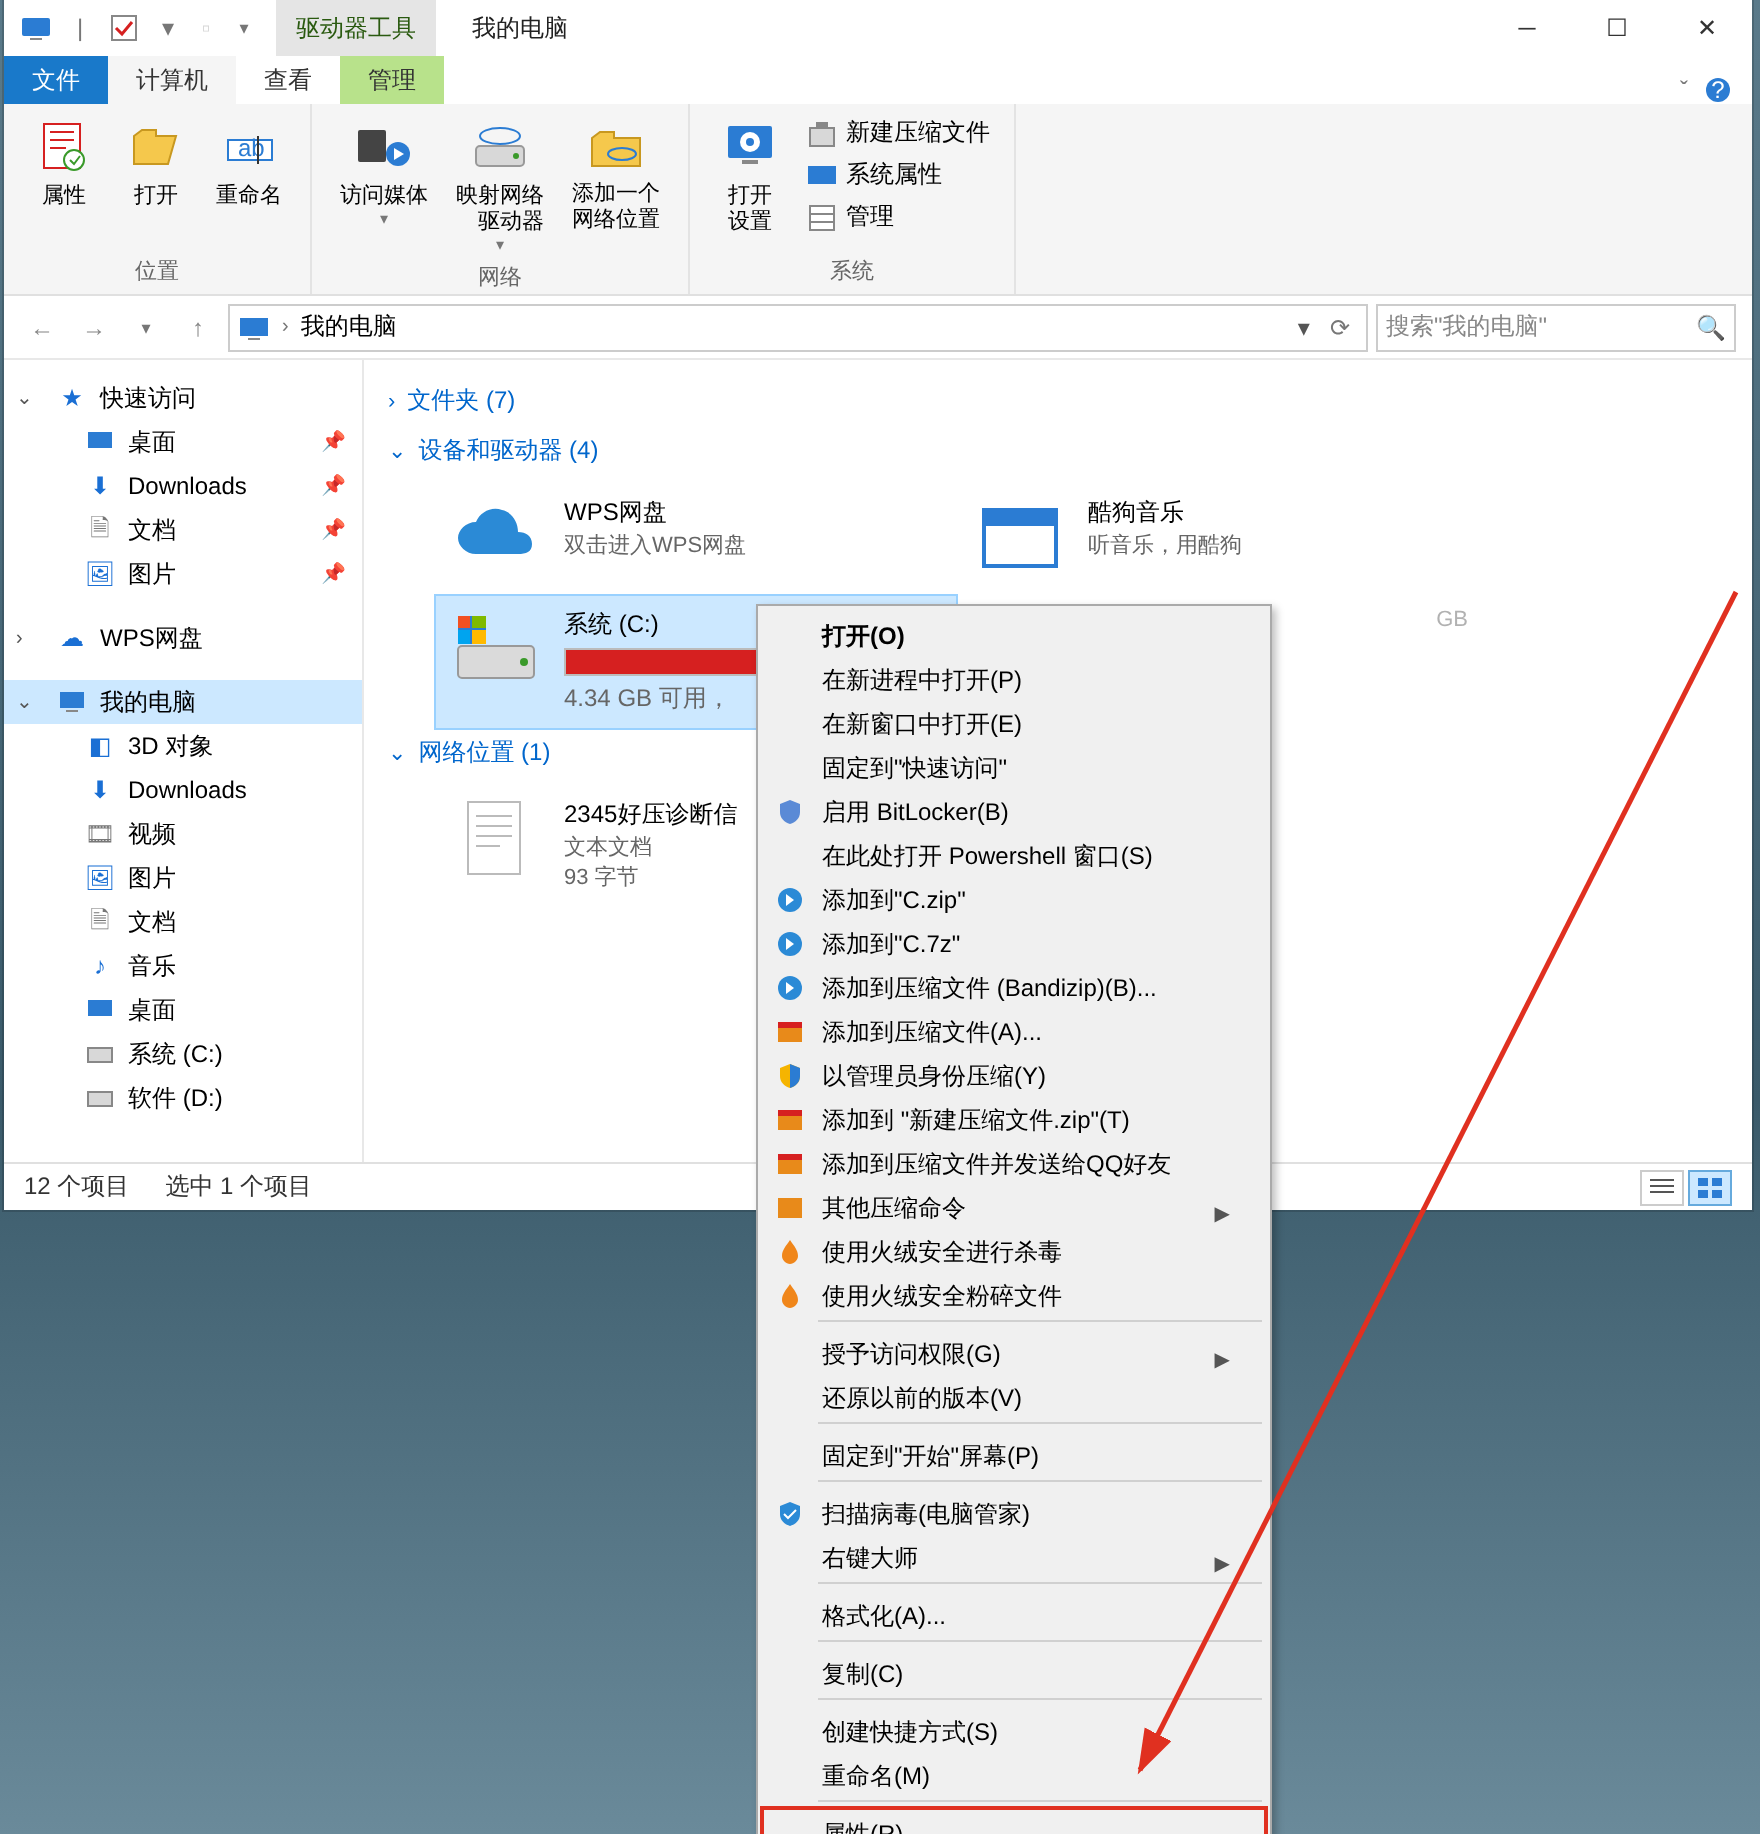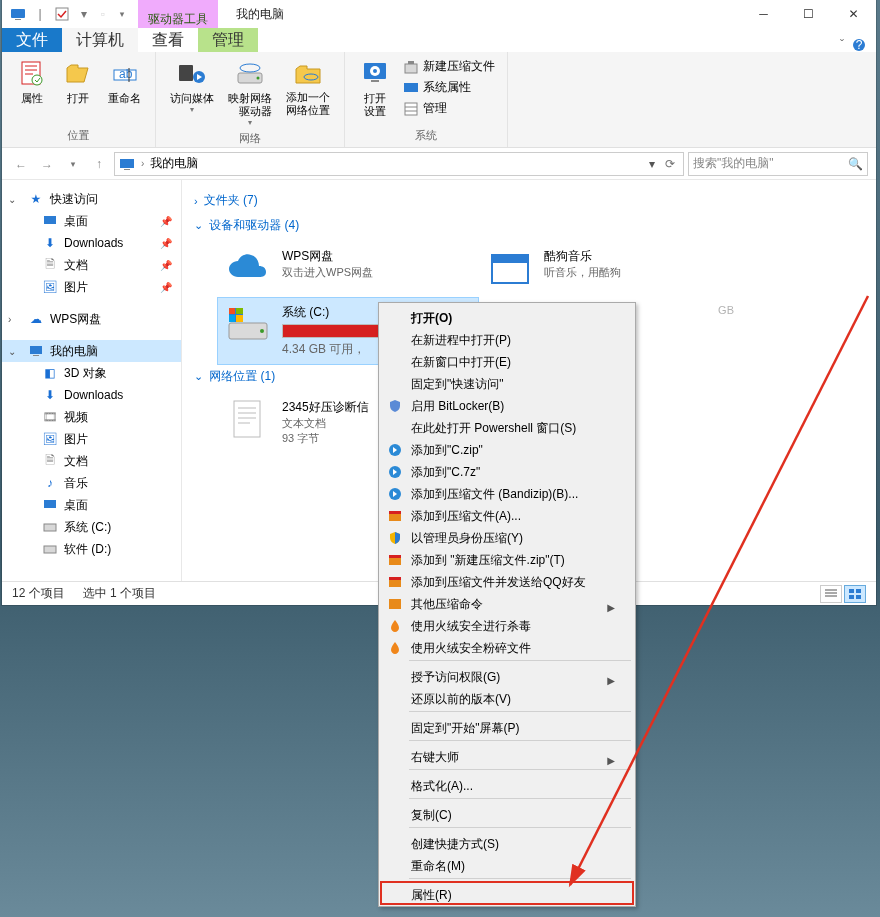--- a/index.html
+++ b/index.html
@@ -2,27 +2,27 @@
 <html><head>
 <meta charset="utf-8">
 <style>
 * { margin: 0; padding: 0; box-sizing: border-box; font-family: "Microsoft YaHei", "Segoe UI", sans-serif; font-size: 12px; }
 body { background: linear-gradient(180deg,#5a7a8a 0%,#3a5a6a 60%,#6a8a9a 100%); width: 880px; height: 917px; overflow: hidden; position: relative; }
 .window { position: absolute; top: 0; left: 2px; width: 874px; height: 605px; background: #fff; display: flex; flex-direction: column; box-shadow: 0 0 0 1px rgba(0,0,0,.15); }
 
 .titlebar { height: 28px; display: flex; align-items: center; background: #fff; }
 .qat { display: flex; align-items: center; gap: 6px; padding: 0 8px; }
 .qat .ic { width: 16px; height: 16px; display: flex; align-items: center; justify-content: center; }
-.titlebar .tool-tab { background: #f0abfc; height: 28px; display: flex; flex-direction: column; align-items: center; justify-content: flex-end; padding: 0 10px; font-size: 11px; color: #2a5a10;}
+.titlebar .tool-tab { background: #e5e5e5; height: 28px; display: flex; flex-direction: column; align-items: center; justify-content: center; padding: 0 10px; font-size: 11px; color: #2a5a10;}
 .titlebar .title-text { margin-left: 18px; font-size: 12px; color: #222; }
 .win-controls { margin-left: auto; display: flex; }
 .win-controls div { width: 45px; height: 28px; display: flex; align-items: center; justify-content: center; color: #333; }
 
 .tabs { height: 24px; background: #fff; display: flex; align-items: flex-end; }
-.tab { padding: 4px 14px; font-size: 16px; color: #333; height: 24px; display: flex; align-items:center;}
+.tab { padding: 4px 14px; font-size: 12px; color: #333; height: 24px; display: flex; align-items:center;}
 .tab.file { background: #1979ca; color: #fff; }
 .tab.active { background: #f5f5f5; }
 .tab.tool { background: #b8e28b; }
 .help-row { margin-left: auto; display:flex; align-items:center; gap:8px; padding-right:10px;}
 
 .ribbon { height: 96px; background: #f5f5f5; border-bottom: 1px solid #e0e0e0; display: flex; }
 .group { display: flex; flex-direction: column; align-items: center; border-right: 1px solid #e3e3e3; padding: 4px 8px 0 8px; }
 .group .row { display: flex; gap: 2px; }
 .rbtn { display: flex; flex-direction: column; align-items: center; justify-content: flex-start; padding: 2px 6px; min-width: 40px; text-align:center;}
 .rbtn .bic { width: 32px; height: 32px; display:flex; align-items:center; justify-content:center;}
@@ -592,20 +592,29 @@
     </div>
   <div class="mi">
       <span>还原以前的版本(V)</span>
     </div>
   <div class="sep"></div>
   <div class="mi">
       <span>固定到"开始"屏幕(P)</span>
     </div>
   <div class="sep"></div>
   <div class="mi">
+      <span class="mic">
+        <svg width="14" height="14">
+          <path d="M7 1l5 2v4c0 3-2 5-5 6-3-1-5-3-5-6V3z" fill="#2b8ad6"></path>
+          <path d="M4 7l2 2 4-4" stroke="#fff" fill="none"></path>
+        </svg>
+      </span>
+      <span>扫描病毒(电脑管家)</span>
+    </div>
+  <div class="mi">
       <span>右键大师</span>
       <span class="arrow">▶</span>
     </div>
   <div class="sep"></div>
   <div class="mi">
       <span>格式化(A)...</span>
     </div>
   <div class="sep"></div>
   <div class="mi">
       <span>复制(C)</span>

